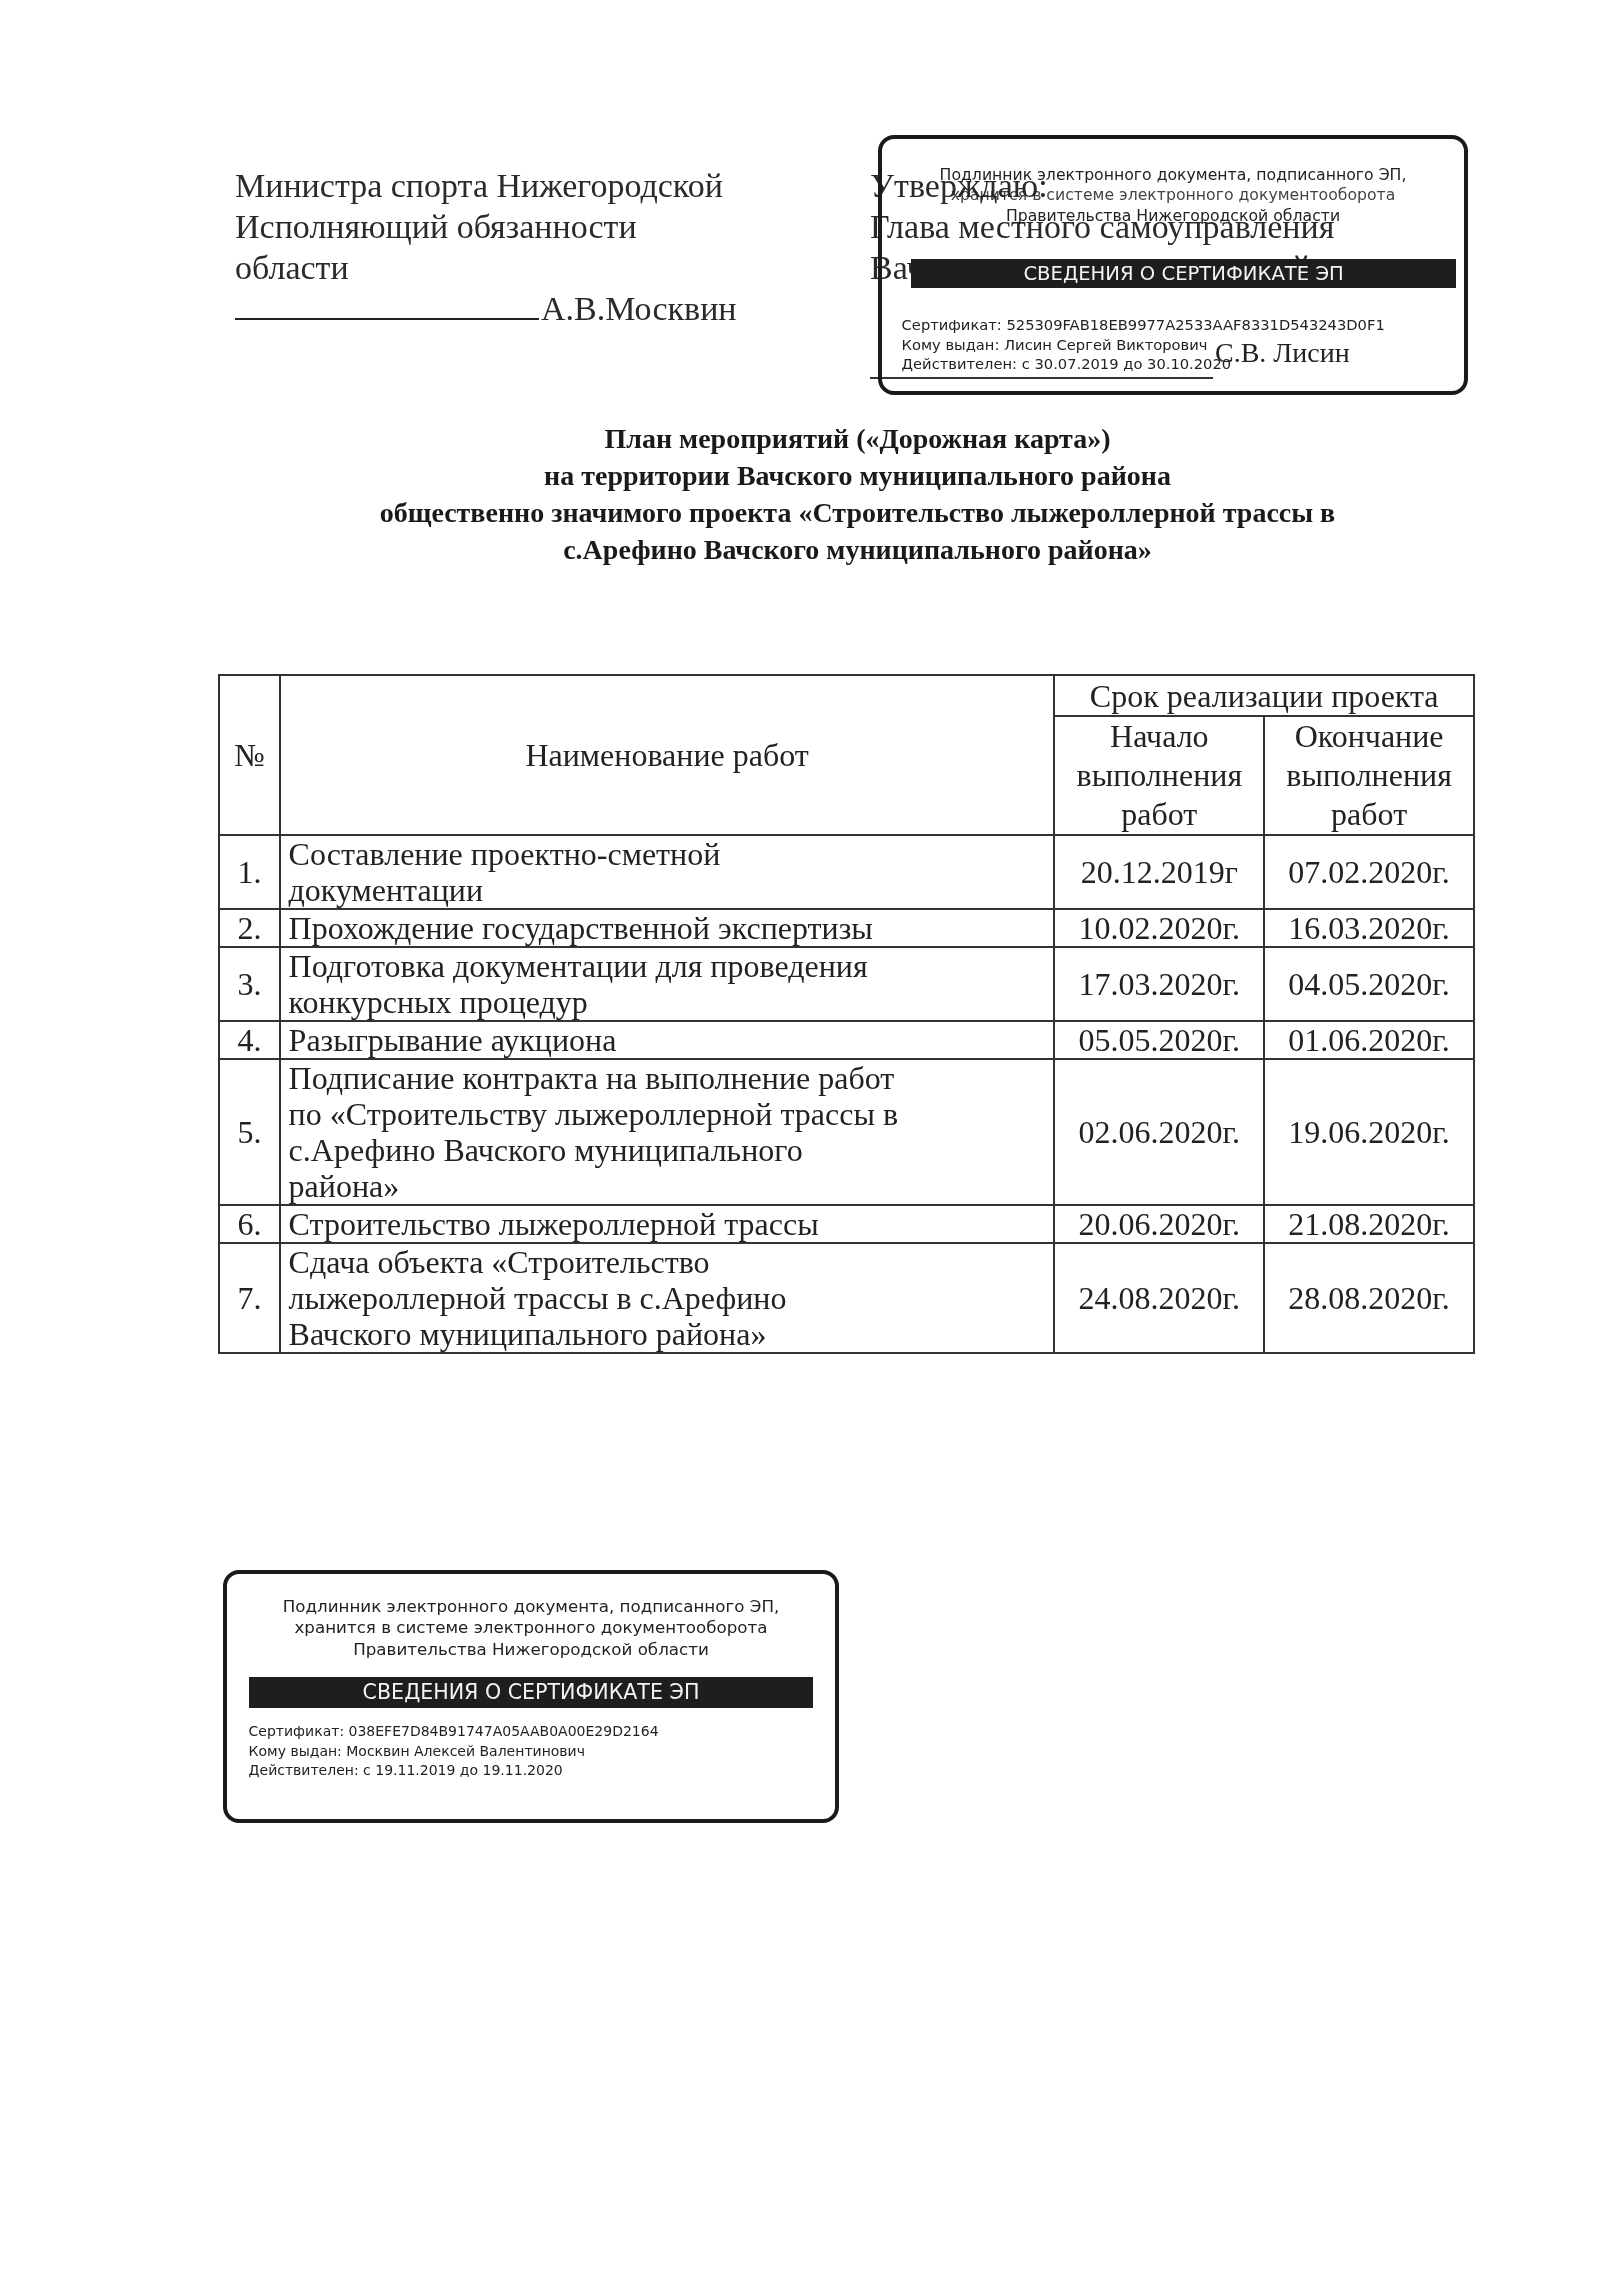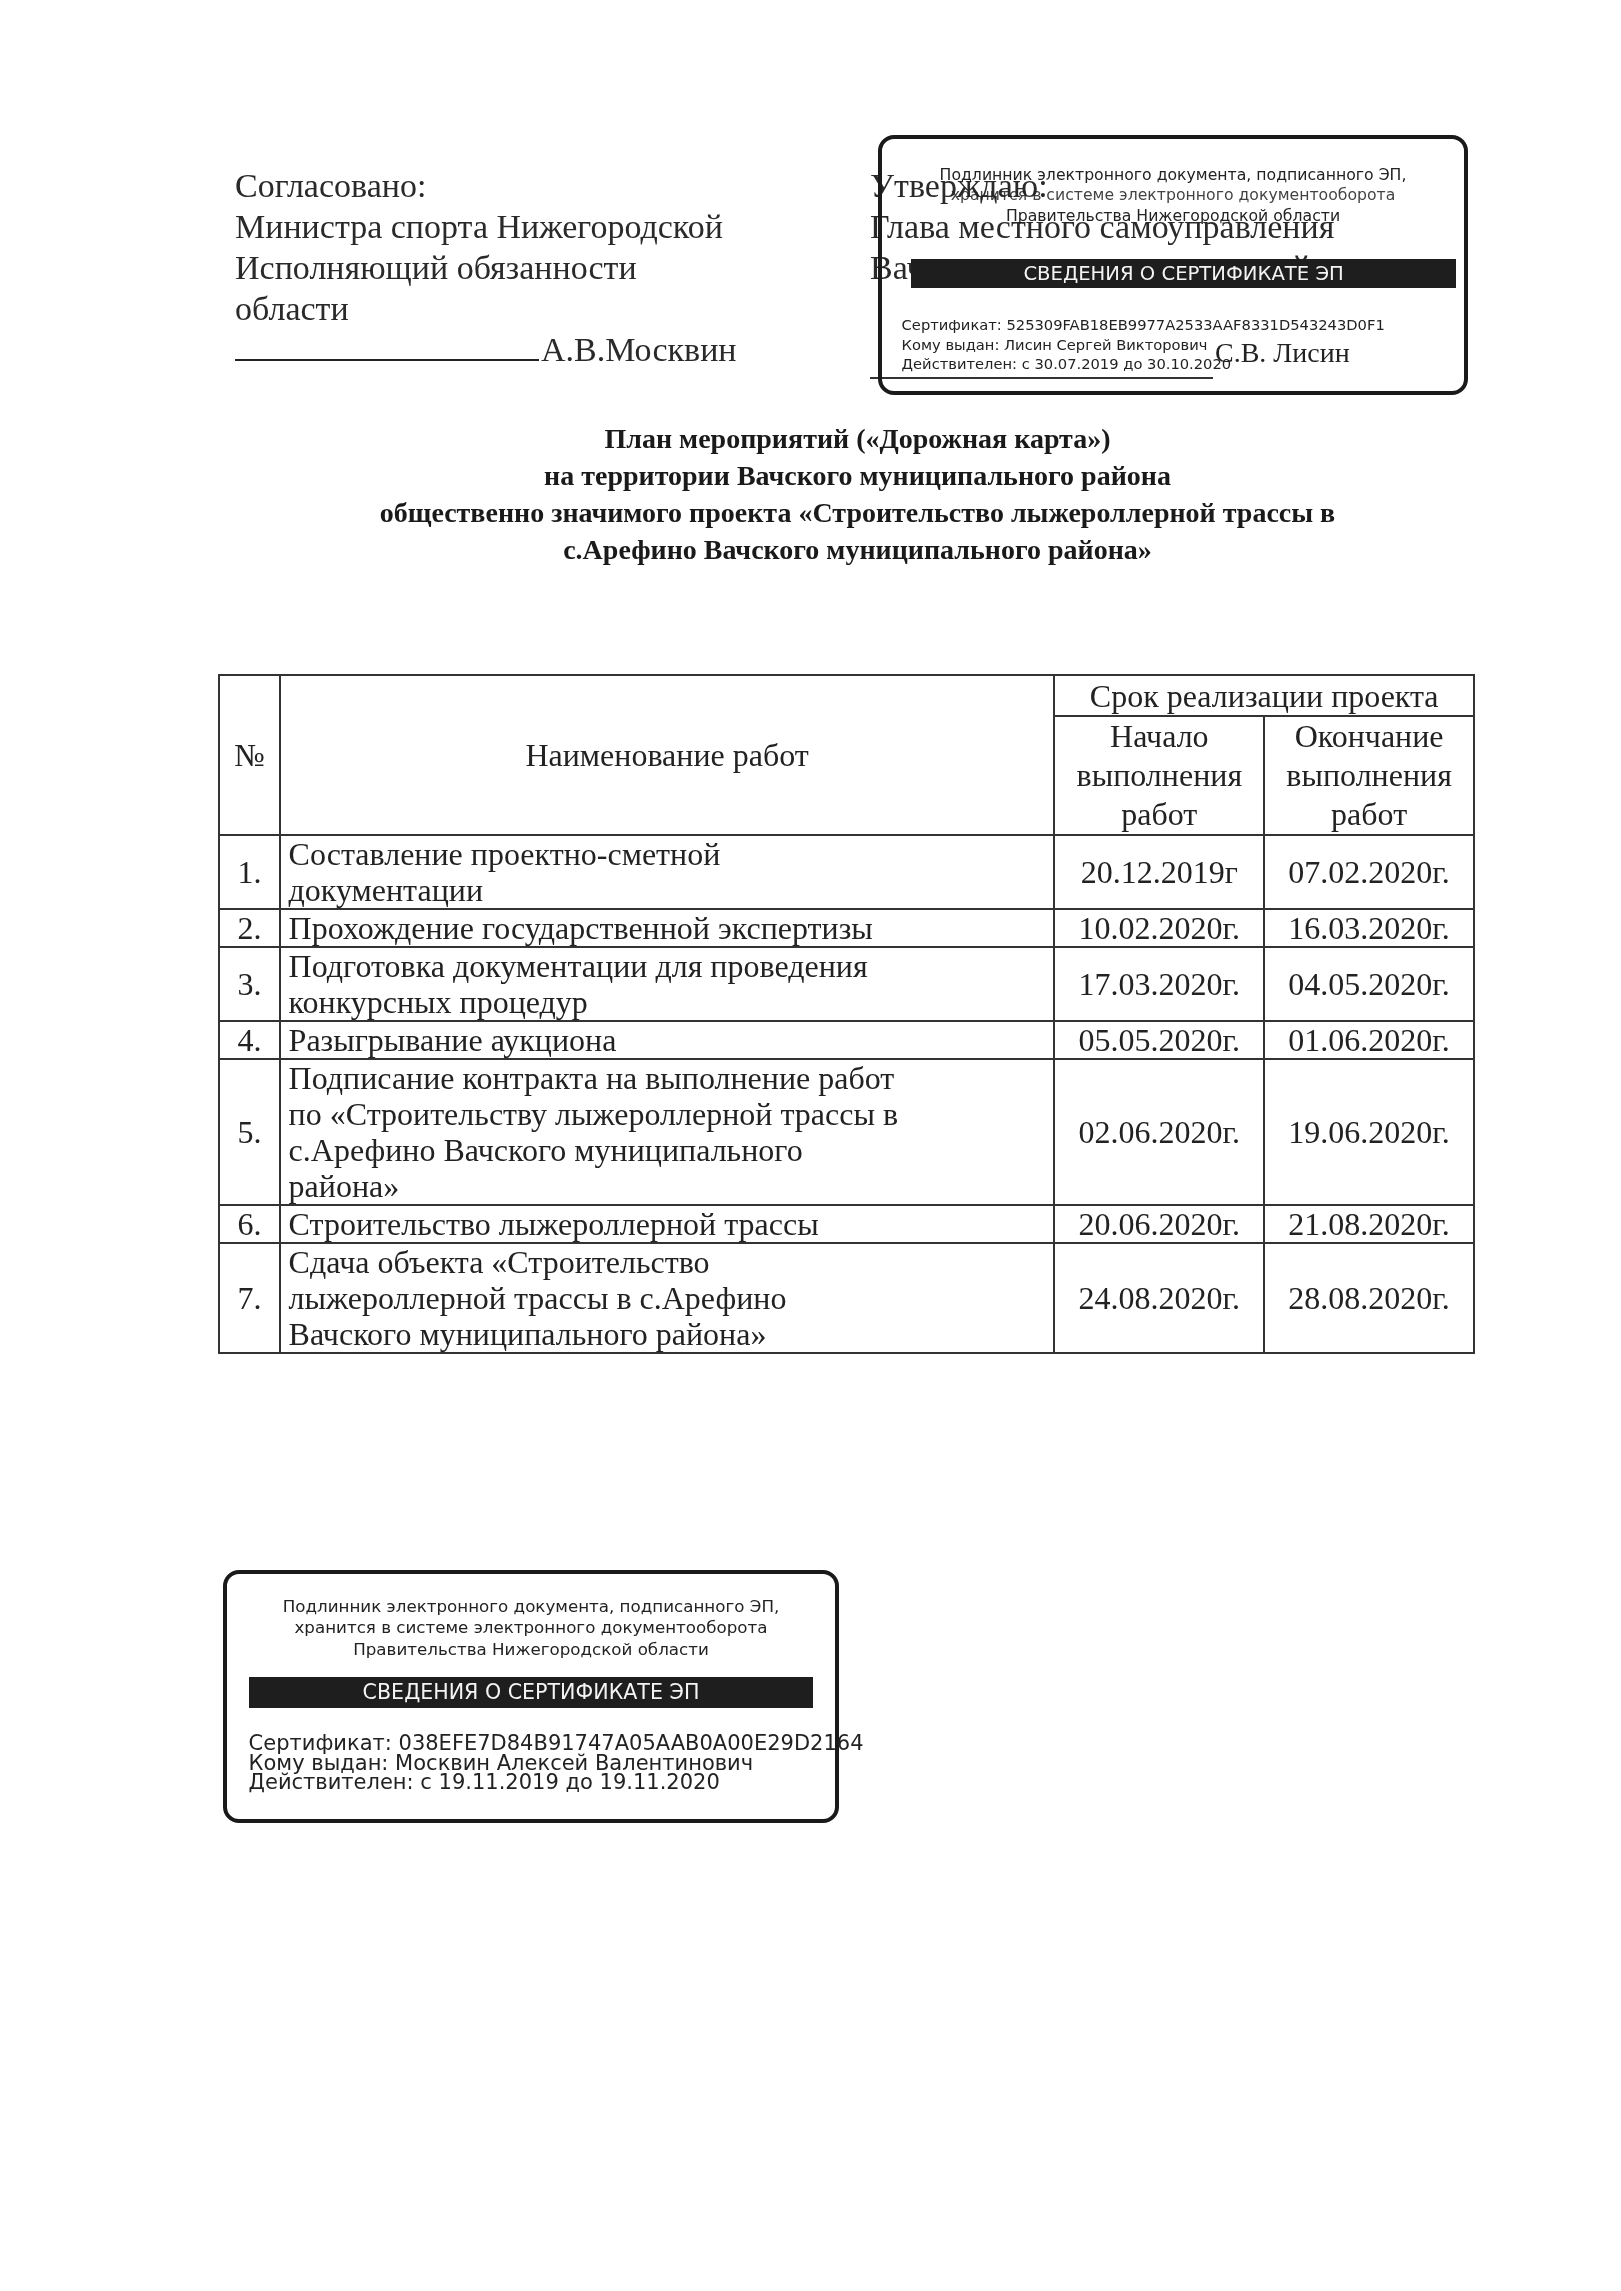--- a/index.html
+++ b/index.html
@@ -25,41 +25,40 @@
   .stamp .info { font-size: 16.7px; line-height: 20.6px; color: #222; white-space: nowrap; }
 
   #stamp-top { left: 878px; top: 135px; width: 590px; height: 260px; background: transparent; }
   #stamp-top .head { position: absolute; left: 0; right: 0; top: 25.5px; font-size: 15.7px; line-height: 20.6px; }
   #stamp-top .bar { position: absolute; left: 29px; right: 7.8px; top: 120px; height: 29px; font-size: 19.6px; line-height: 29px; }
   #stamp-top .info { position: absolute; left: 19.6px; top: 176px; font-size: 14.7px; line-height: 19.6px; }
 
   #stamp-bottom { left: 223px; top: 1570px; width: 616px; height: 253px; }
   #stamp-bottom .head { position: absolute; left: 0; right: 0; top: 21.6px; }
   #stamp-bottom .bar { position: absolute; left: 21.6px; right: 21.6px; top: 103px; height: 31px; font-size: 20.6px; line-height: 31px; }
-  #stamp-bottom .info { position: absolute; left: 21.6px; top: 160px; font-size: 21px; line-height: 19.6px; }
+  #stamp-bottom .info { position: absolute; left: 21.6px; top: 148px; font-size: 14px; line-height: 19.6px; }
 
   
   #title { position: absolute; left: 196px; width: 1323px; top: 420px; text-align: center; font-weight: bold; font-size: 28px; line-height: 37px; color: #1a1a1a; }
   #title div { white-space: nowrap; }
 
   
   #plan-table { position: absolute; left: 218px; top: 674px; width: 1257px; border-collapse: collapse; font-size: 32px; line-height: 36px; color: #222; }
   #plan-table td, #plan-table th { border: 2px solid #333; padding: 0 7.8px; font-weight: normal; vertical-align: middle; }
   #plan-table .c-num { width: 51px; text-align: center; padding: 0 3.9px; }
   #plan-table .c-name { text-align: left; }
   #plan-table .c-date { width: 196px; text-align: center; white-space: nowrap; padding: 0 5.9px; }
   #plan-table th.c-name-h { text-align: center; }
   #plan-table .hdr-group { height: 39px; text-align: center; }
   #plan-table .sub-h { text-align: center; line-height: 39px; }
 </style>
 </head>
 <body>
 
 <div id="agreed" class="serif">
-  <div>Согласовано:</div>
   <div>Министра спорта Нижегородской</div>
   <div>Исполняющий обязанности</div>
   <div>области</div>
   <div>
     <span class="sig-line"></span><span>А.В.Москвин</span>
   </div>
 </div>
 
 <div id="approved" class="serif">
   <div>Утверждаю:</div>

